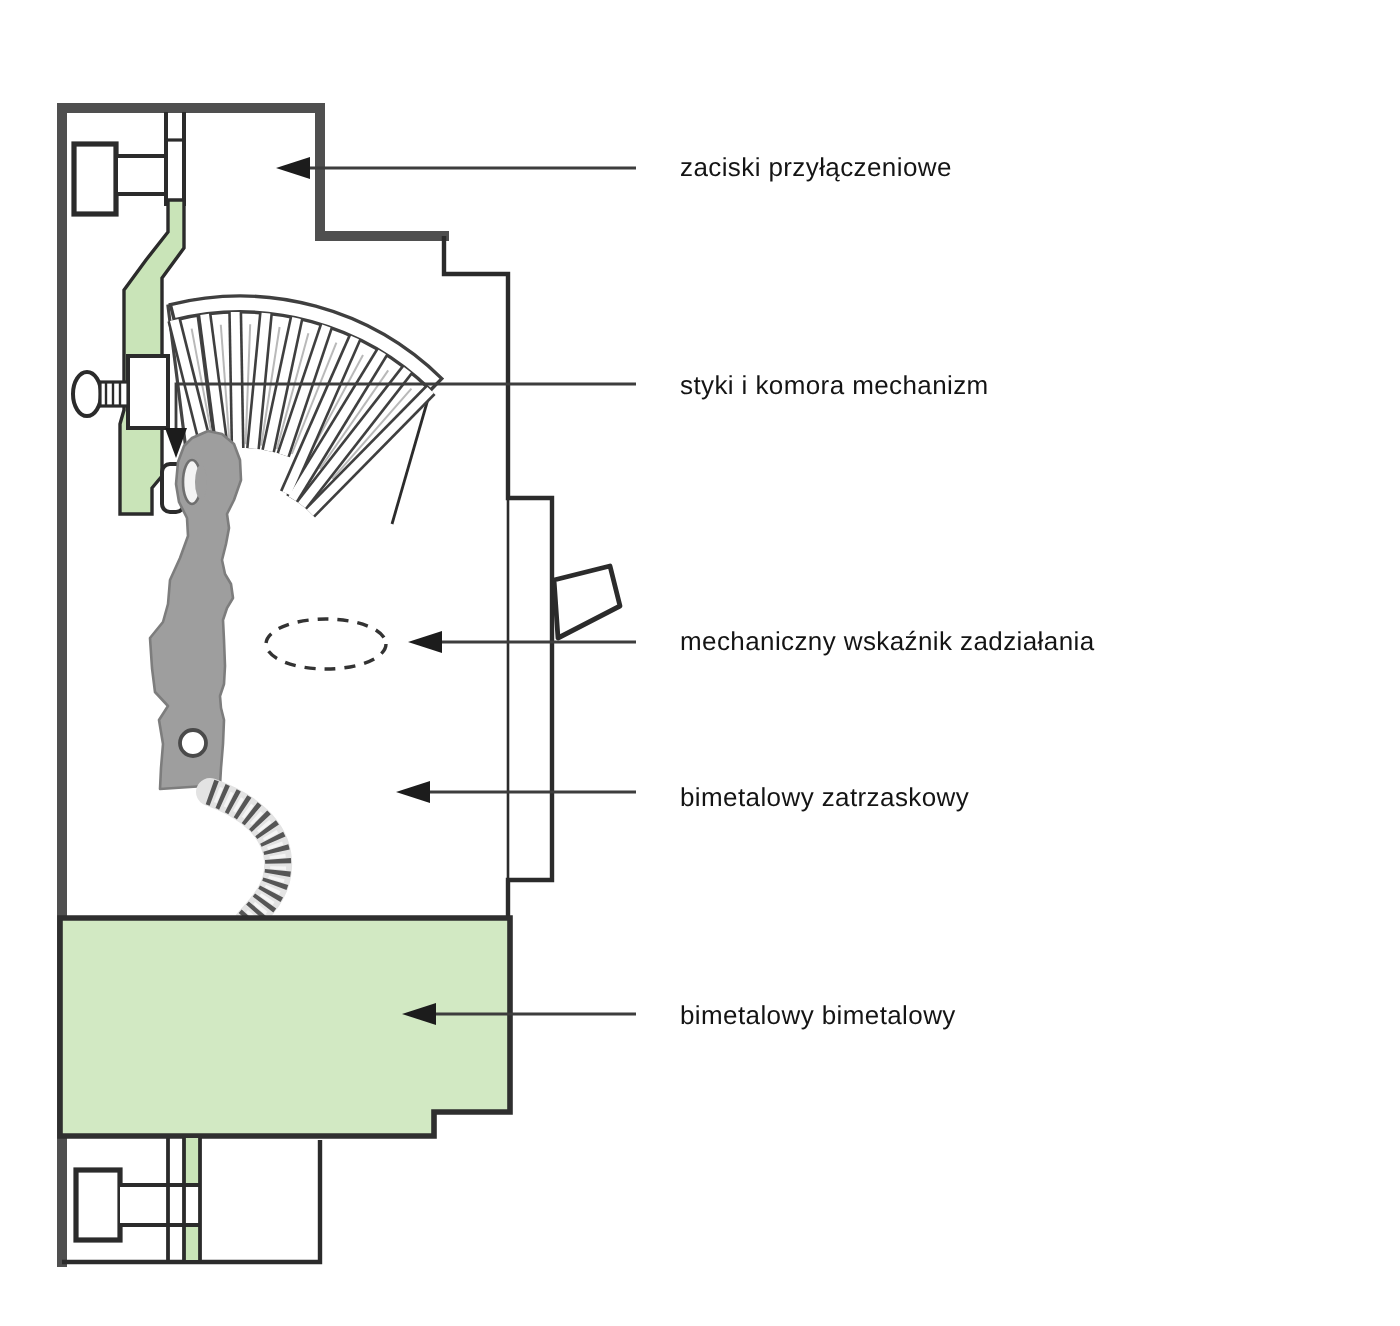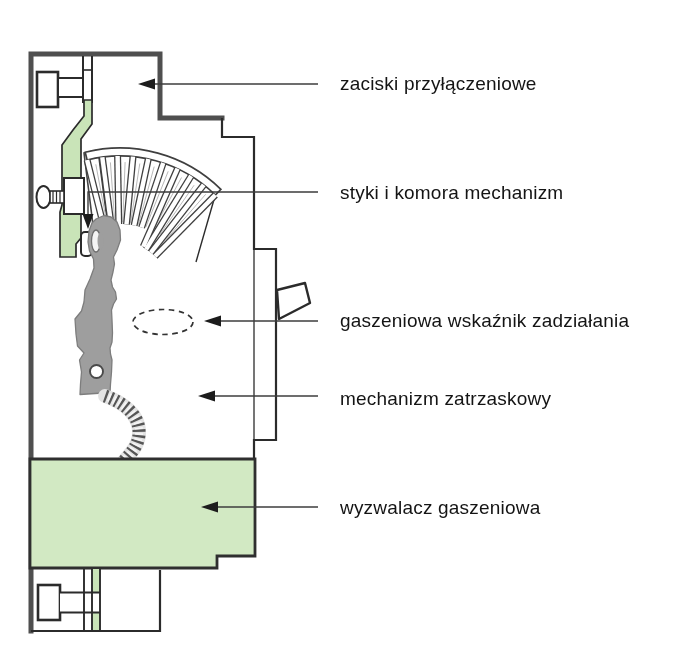--- a/index.html
+++ b/index.html
@@ -8,21 +8,21 @@
     width:700px;height:663px;
     background:var(--background,#fff);
     font-family:"Liberation Sans", sans-serif;
     overflow:hidden;
   }
   .stage svg{position:absolute;left:0;top:0;}
   .part-label{
     position:absolute;
     left:340px;
     transform:translateY(-50%);
-    font-size:19px;
+    font-size:13px;
     line-height:1.1;
     color:var(--label-text,#141414);
     white-space:nowrap;
     letter-spacing:0.2px;
   }
   
   .case-thick{stroke:var(--case-outline,#4f4f4f);stroke-width:5;fill:none;stroke-linecap:square;}
   .ln{stroke:var(--line,#2b2b2b);fill:none;}
   .green-conductor{fill:var(--conductor-green,#c9e4b8);}
   .green-block{fill:var(--bimetal-green,#d2e9c3);}
@@ -181,17 +181,17 @@
     </g>
 
     <g>
       <line class="pointer" x1="217" y1="507" x2="318" y2="507"></line>
       <polygon class="ptr-head" points="201,507 218,501.5 218,512.5"></polygon>
     </g>
   </svg>
 
   <div class="part-label" style="top:84px">zaciski przyłączeniowe</div>
   <div class="part-label" style="top:193px">styki i komora mechanizm</div>
-  <div class="part-label" style="top:321px">gaszeniowa wskaźnik zadziałania</div>
-  <div class="part-label" style="top:399px">mechanizm zatrzaskowy</div>
-  <div class="part-label" style="top:508px">wyzwalacz gaszeniowa</div>
+  <div class="part-label" style="top:321px">mechaniczny wskaźnik zadziałania</div>
+  <div class="part-label" style="top:399px">bimetalowy zatrzaskowy</div>
+  <div class="part-label" style="top:508px">bimetalowy bimetalowy</div>
 
 </div>
 
 </body></html>

